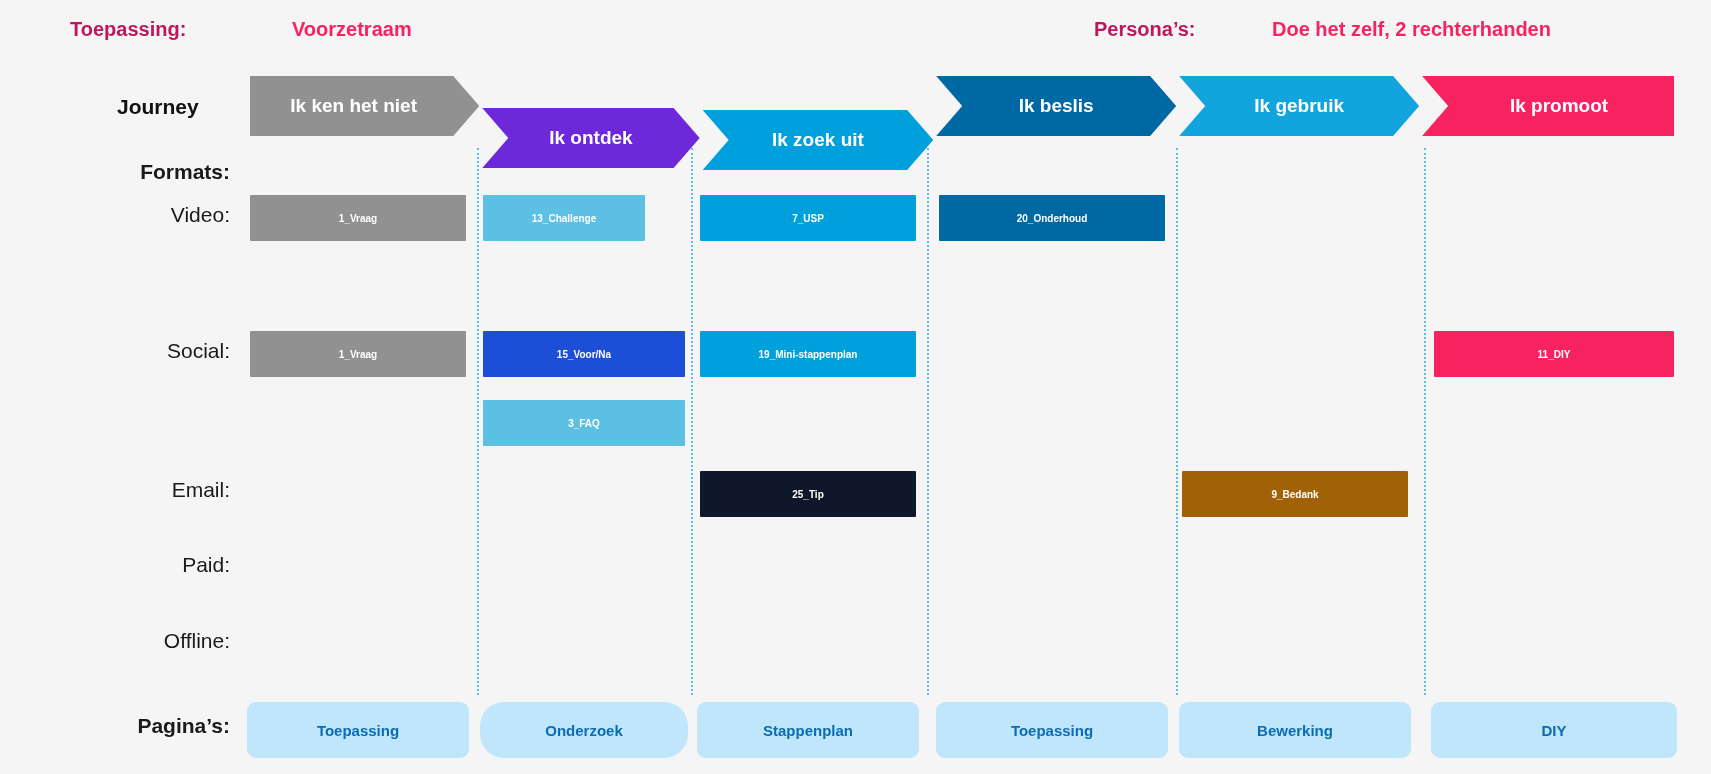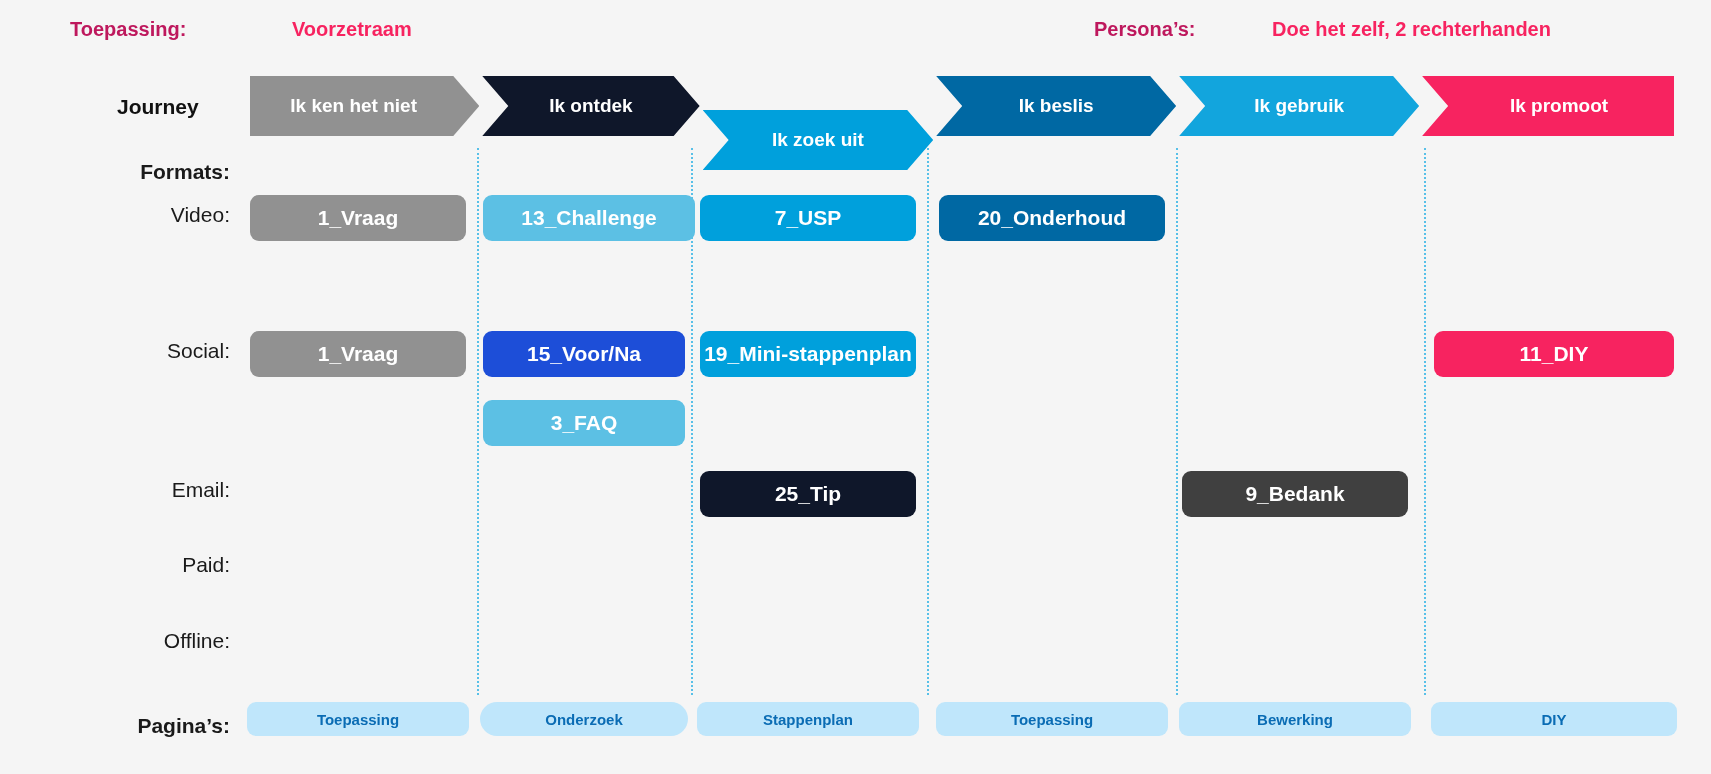--- a/index.html
+++ b/index.html
@@ -106,35 +106,35 @@
   }
   .row-label.bold {
     font-weight: bold;
     font-size: 21px;
   }
 
   
   .tile {
     position: absolute;
     height: 46px;
-    border-radius: 9px;
+    border-radius: 1px;
     display: flex;
     align-items: center;
     justify-content: center;
     color: #fff;
-    font-size: 21px;
+    font-size: 10px;
     font-weight: bold;
     white-space: nowrap;
   }
 
   
   .page-tile {
     position: absolute;
     top: 702px;
-    height: 34px;
+    height: 56px;
     border-radius: 9px;
     background: #bfe6fb;
     color: #0a6cb4;
     display: flex;
     align-items: center;
     justify-content: center;
     font-size: 15px;
     font-weight: bold;
     white-space: nowrap;
   }
@@ -157,21 +157,21 @@
       <div class="col-divider" style="left: 927px;"></div>
       <div class="col-divider" style="left: 1176px;"></div>
       <div class="col-divider" style="left: 1424px;"></div>
     </div>
 
   <span id="journey-label">Journey</span>
   <div id="journey-band">
       <div class="chevron" style="background: rgb(145, 145, 145); width: 242px;">
         <span>Ik ken het niet</span>
       </div>
-      <div class="chevron notch" style="background: #0f172a; width: 228px;">
+      <div class="chevron notch" style="background: #6d28d9; width: 228px; margin-top: 32px;">
         <span>Ik ontdek</span>
       </div>
       <div class="chevron notch" style="background: rgb(0, 160, 220); width: 242px; margin-top: 34px;">
         <span>Ik zoek uit</span>
       </div>
       <div class="chevron notch" style="background: rgb(0, 104, 163); width: 252px;">
         <span>Ik beslis</span>
       </div>
       <div class="chevron notch" style="background: rgb(18, 165, 221); width: 252px;">
         <span>Ik gebruik</span>
@@ -186,21 +186,21 @@
       <span class="row-label" style="top: 203px;">Video:</span>
       <span class="row-label" style="top: 339px;">Social:</span>
       <span class="row-label" style="top: 478px;">Email:</span>
       <span class="row-label" style="top: 553px;">Paid:</span>
       <span class="row-label" style="top: 629px;">Offline:</span>
     </div>
   <div id="format-tiles">
       <div class="tile" style="left: 250px; width: 216px; top: 195px; background: rgb(145, 145, 145);">
         <span>1_Vraag</span>
       </div>
-      <div class="tile" style="left: 483px; width: 212px; top: 195px; background: rgb(92, 192, 228);">
+      <div class="tile" style="left: 483px; width: 162px; top: 195px; background: rgb(92, 192, 228);">
         <span>13_Challenge</span>
       </div>
       <div class="tile" style="left: 700px; width: 216px; top: 195px; background: rgb(0, 160, 220);">
         <span>7_USP</span>
       </div>
       <div class="tile" style="left: 939px; width: 226px; top: 195px; background: rgb(0, 104, 163);">
         <span>20_Onderhoud</span>
       </div>
       <div class="tile" style="left: 250px; width: 216px; top: 331px; background: rgb(145, 145, 145);">
         <span>1_Vraag</span>
@@ -213,21 +213,21 @@
       </div>
       <div class="tile" style="left: 1434px; width: 240px; top: 331px; background: rgb(247, 35, 96);">
         <span>11_DIY</span>
       </div>
       <div class="tile" style="left: 483px; width: 202px; top: 400px; background: rgb(92, 192, 228);">
         <span>3_FAQ</span>
       </div>
       <div class="tile" style="left: 700px; width: 216px; top: 471px; background: #0f172a;">
         <span>25_Tip</span>
       </div>
-      <div class="tile" style="left: 1182px; width: 226px; top: 471px; background: #404040;">
+      <div class="tile" style="left: 1182px; width: 226px; top: 471px; background: #a16207;">
         <span>9_Bedank</span>
       </div>
     </div>
 
   <span class="row-label bold" id="pages-label" style="top:714px;">Pagina’s:</span>
   <div id="page-tiles">
       <div class="page-tile" style="left: 247px; width: 222px;">
         <span>Toepassing</span>
       </div>
       <div class="page-tile" style="left: 480px; width: 208px; border-radius: 24px;">

